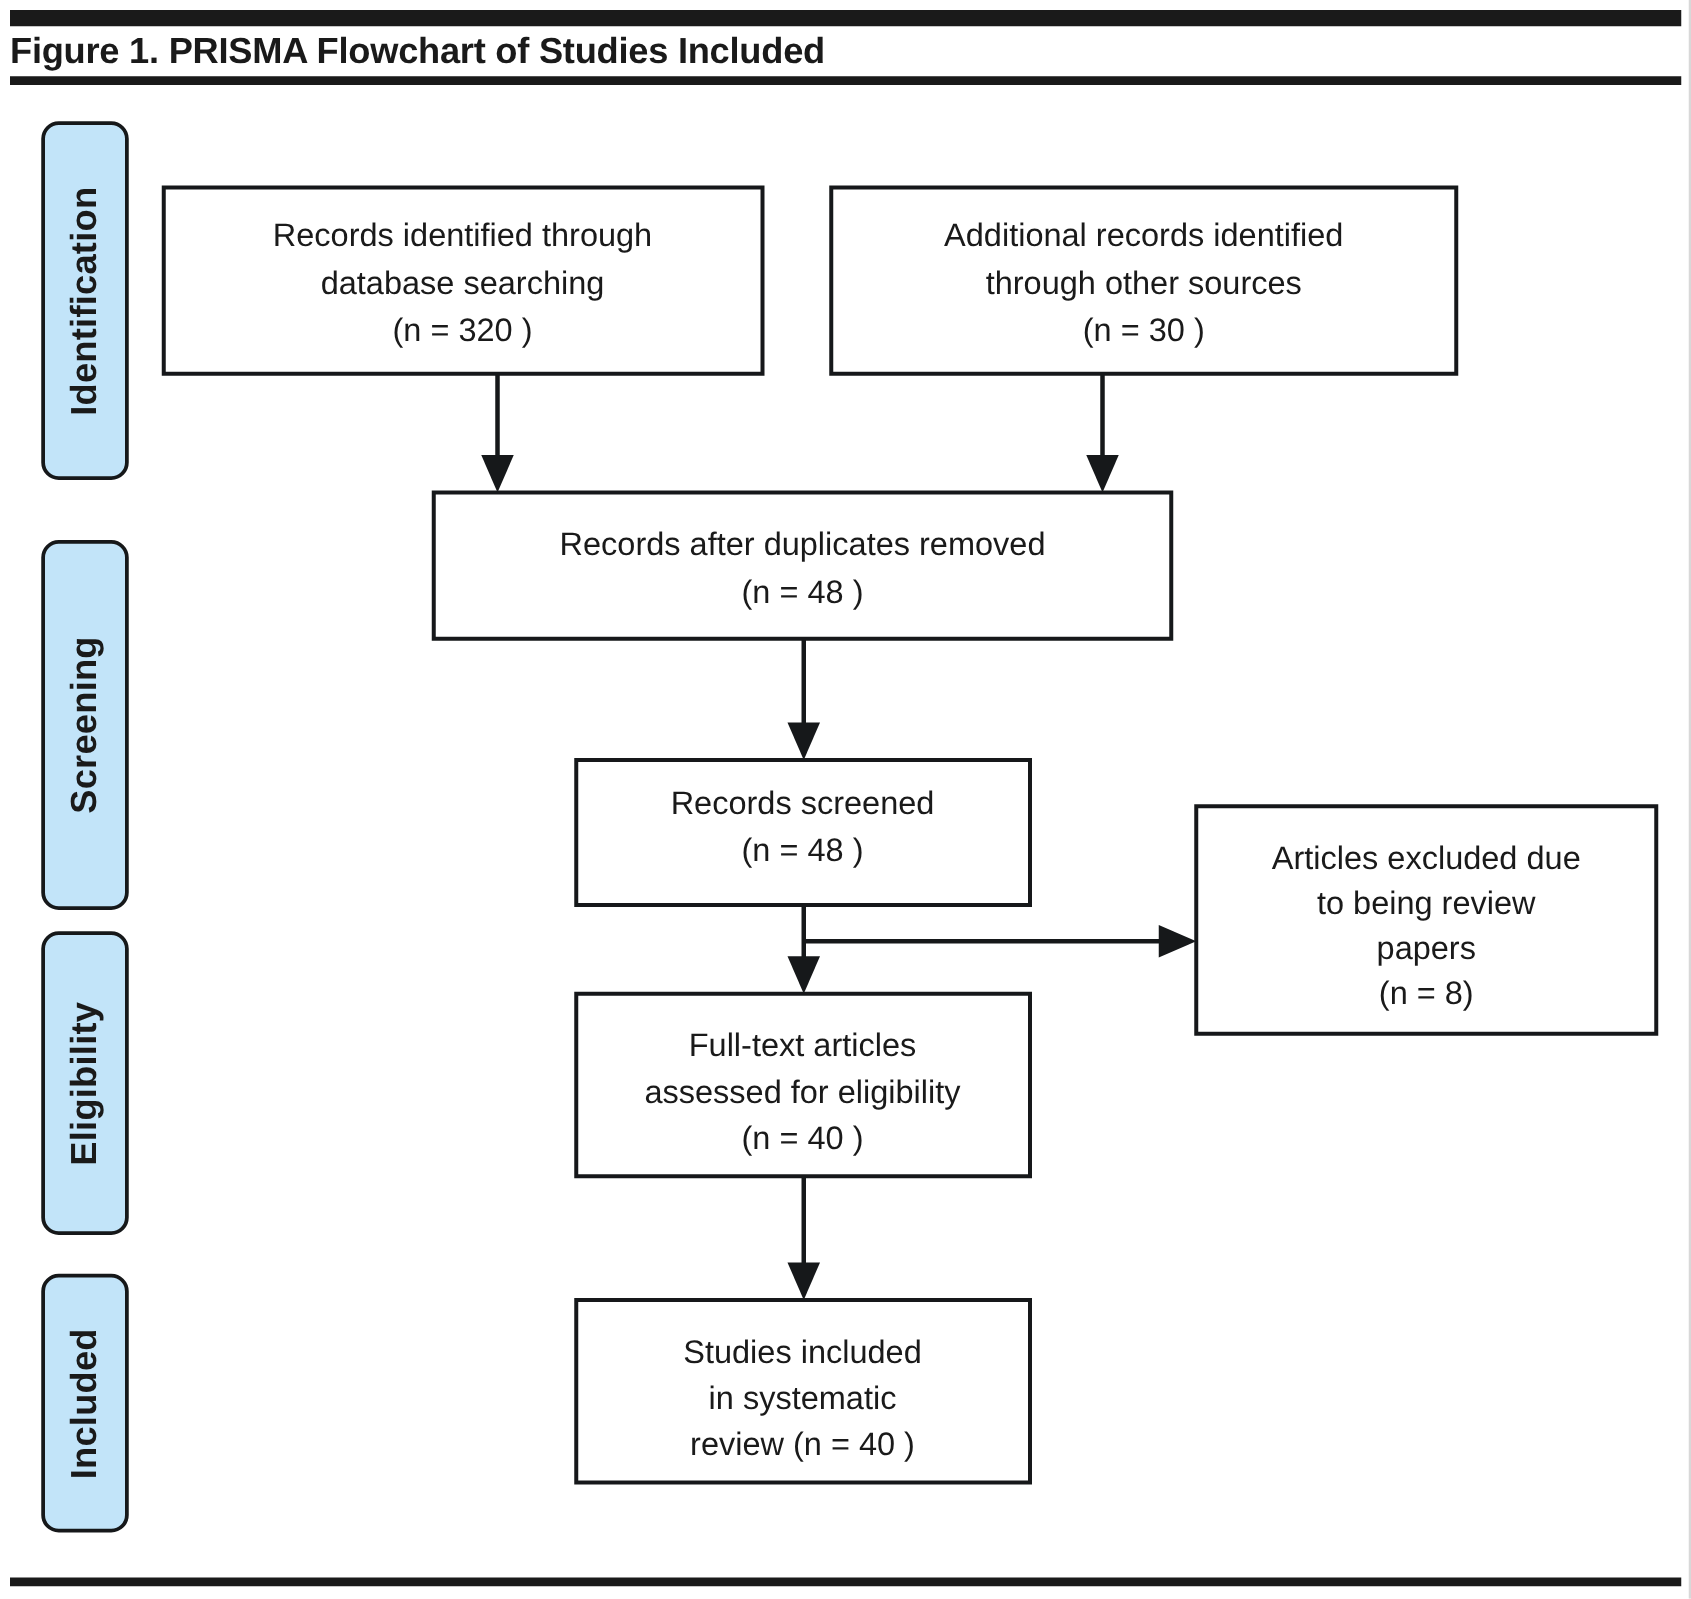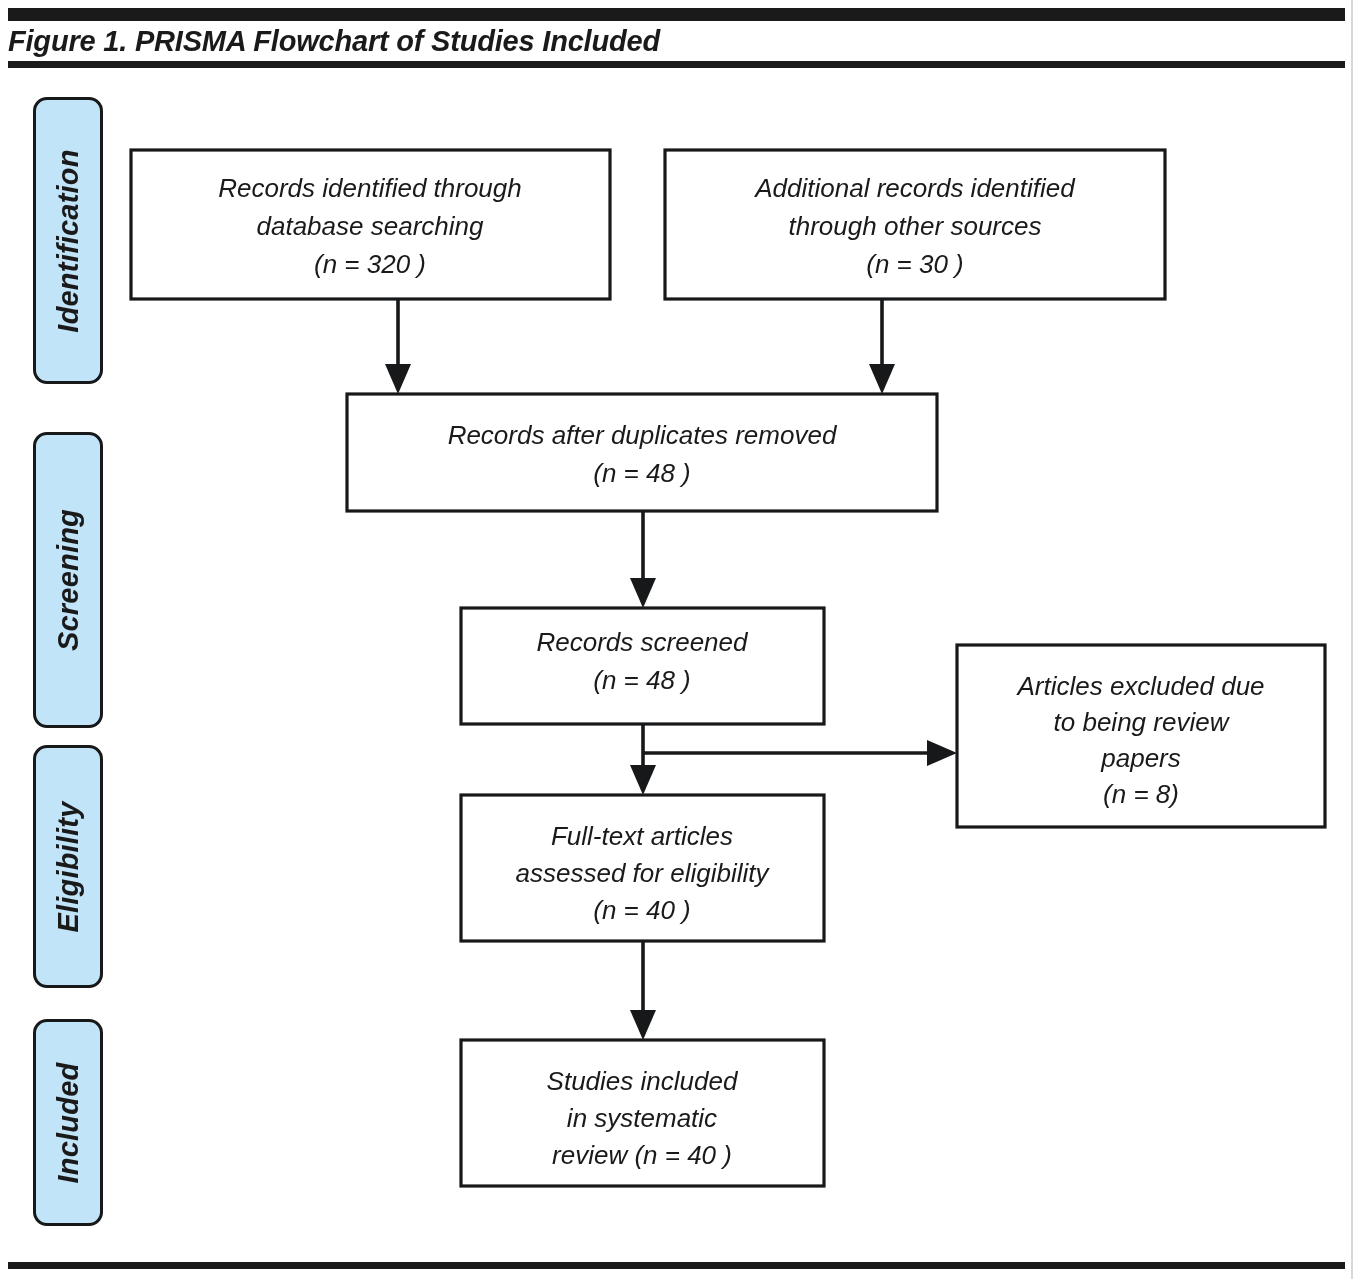--- a/index.html
+++ b/index.html
@@ -11,21 +11,20 @@
     font-family: "Liberation Sans", sans-serif;
   }
   #page {
     position: relative;
     width: 1353px;
     height: 1279px;
     background: #ffffff;
     box-sizing: border-box;
     border-right: 2px solid #d8d8d8;
     overflow: hidden;
-    font-style: italic;
   }
   
   #top-rule {
     position: absolute;
     left: 8px;
     top: 8px;
     width: 1337px;
     height: 13px;
     background: #1a1a1a;
   }

